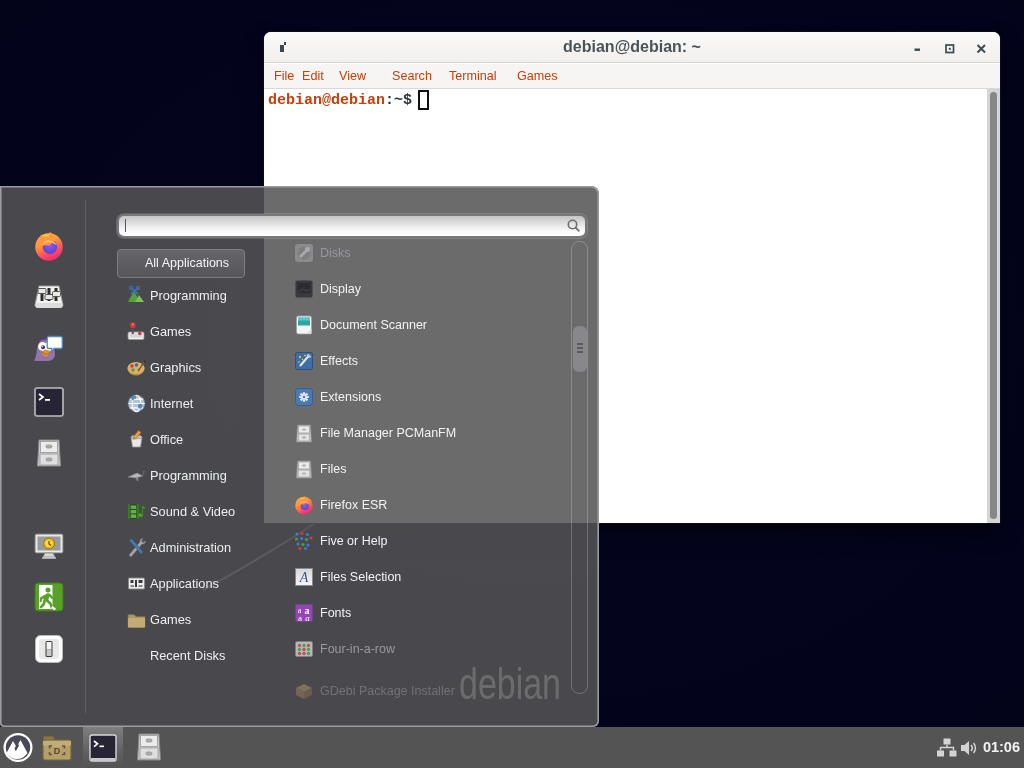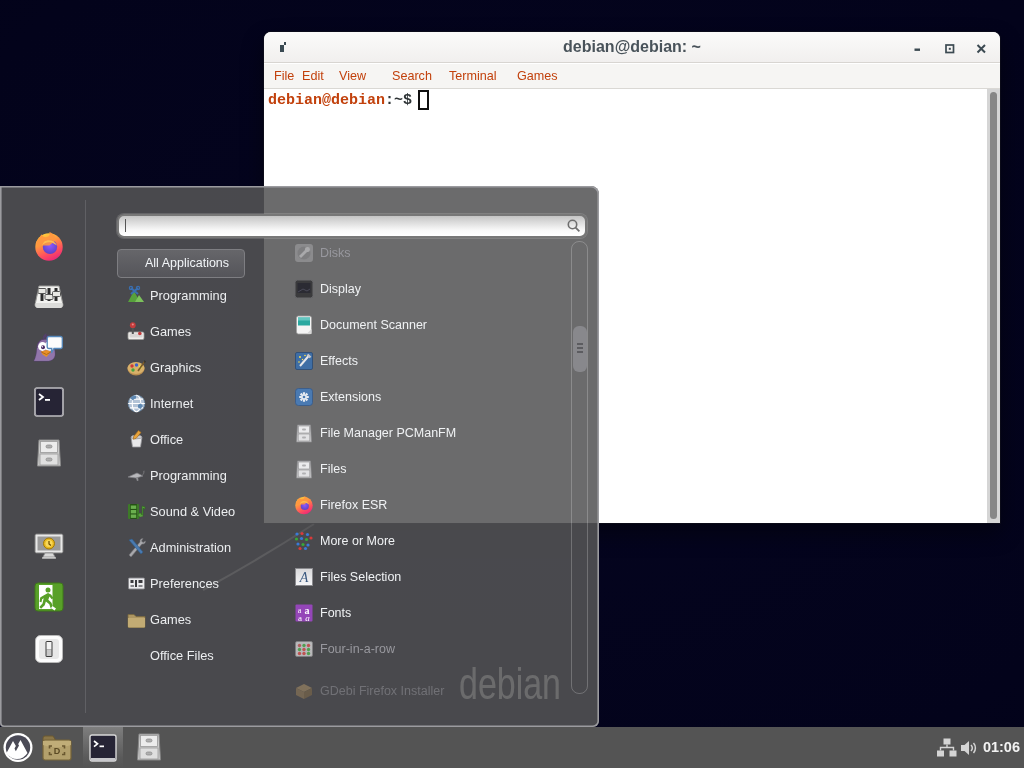--- a/index.html
+++ b/index.html
@@ -198,33 +198,33 @@
 
   <div class="cat" style="top:386.5px">
       <svg class="ci" viewBox="0 0 21 21">
     <rect x="2.5" y="5" width="16" height="11" rx="1" fill="#ececee" stroke="#88888c" stroke-width="0.9"></rect>
     <rect x="4.5" y="7" width="3" height="3" fill="#3a3a3e"></rect>
         <rect x="9" y="7" width="2" height="7" fill="#3a3a3e"></rect>
     <rect x="12.5" y="7" width="4" height="3" fill="#3a3a3e"></rect>
     <rect x="4.5" y="12" width="3.5" height="2" fill="#86868a"></rect>
         <rect x="12.5" y="12" width="4" height="2" fill="#86868a"></rect>
   </svg>
-      <div class="ct">Preferences</div>
+      <div class="ct">Applications</div>
     </div>
 
   <div class="cat" style="top:422.5px">
       <svg class="ci" viewBox="0 0 21 21">
     <path d="M2,5.5 h6 l2,2 h9 v10 a1,1 0 0 1 -1,1 H3 a1,1 0 0 1 -1,-1 z" fill="#ad9662" stroke="#79683f" stroke-width="0.8"></path>
     <path d="M2,9 h17 v8.5 a1,1 0 0 1 -1,1 H3 a1,1 0 0 1 -1,-1 z" fill="#c2ab74"></path>
   </svg>
       <div class="ct">Games</div>
     </div>
 
   <div class="cat" style="top:458.5px">
-      <div class="ct">Office Files</div>
+      <div class="ct">Recent Disks</div>
     </div>
 
   <div class="app" style="top:58px">
       <svg class="ai" viewBox="0 0 20 20">
     <rect x="1" y="1" width="18" height="18" rx="3" fill="#8b8b8d"></rect>
     <circle cx="10" cy="10" r="6.5" fill="#7e7e80"></circle>
     <path d="M5,13 l6,-6 a2.5,2.5 0 1 1 2,2 l-6,6 z" fill="#a9a9ab"></path>
   </svg>
       <div class="at gray">Disks</div>
     </div>
@@ -331,21 +331,21 @@
           <circle cx="7.5" cy="7.5" r="1.6" fill="#3a7ad8"></circle>
           <circle cx="12.5" cy="8.5" r="1.6" fill="#38a838"></circle>
           <circle cx="17" cy="7" r="1.6" fill="#d83a3a"></circle>
     <circle cx="4" cy="13" r="1.6" fill="#3a7ad8"></circle>
           <circle cx="9" cy="13.5" r="1.6" fill="#38a838"></circle>
           <circle cx="14" cy="14" r="1.6" fill="#3a7ad8"></circle>
     <circle cx="6" cy="17.5" r="1.6" fill="#d83a3a"></circle>
           <circle cx="11.5" cy="17.5" r="1.6" fill="#3a7ad8"></circle>
         </g>
   </svg>
-      <div class="at">More or More</div>
+      <div class="at">Five or Help</div>
     </div>
 
   <div class="app" style="top:381.5px">
       <svg class="ai" viewBox="0 0 20 20">
     <defs>
           <linearGradient id="fsg" x1="0" y1="0" x2="0" y2="1">
       <stop offset="0" stop-color="#d8d8da"></stop>
             <stop offset="1" stop-color="#f6f6f8"></stop>
           </linearGradient>
         </defs>
@@ -383,21 +383,21 @@
   </svg>
       <div class="at gray">Four-in-a-row</div>
     </div>
 
   <div class="app" style="top:496px; opacity:0.5">
       <svg class="ai" viewBox="0 0 20 20">
     <path d="M2,7 l8,-4 8,4 -8,4 z" fill="#b89a6a"></path>
     <path d="M2,7 v7 l8,4 v-7 z" fill="#a0845a"></path>
     <path d="M18,7 v7 l-8,4 v-7 z" fill="#8a7048"></path>
   </svg>
-      <div class="at gray">GDebi Firefox Installer</div>
+      <div class="at gray">GDebi Package Installer</div>
     </div>
 
   <div class="sbicon" style="top:44px"><svg width="32" height="32" viewBox="0 0 32 32">
     <defs>
           <linearGradient id="ffb" x1="0.25" y1="0" x2="0.7" y2="1">
       <stop offset="0" stop-color="#ffd43a"></stop>
             <stop offset="0.35" stop-color="#ff9640"></stop>
       <stop offset="0.7" stop-color="#ff4f5e"></stop>
             <stop offset="1" stop-color="#e8247c"></stop>
           </linearGradient>

